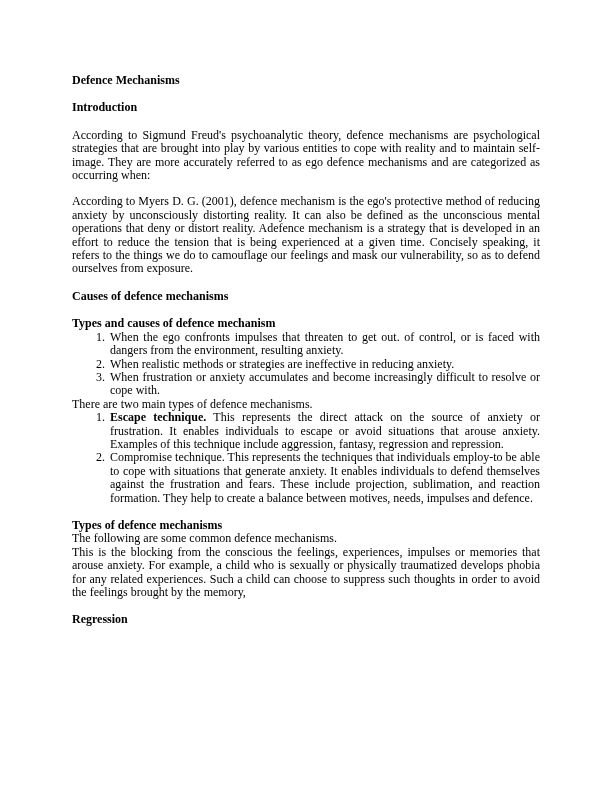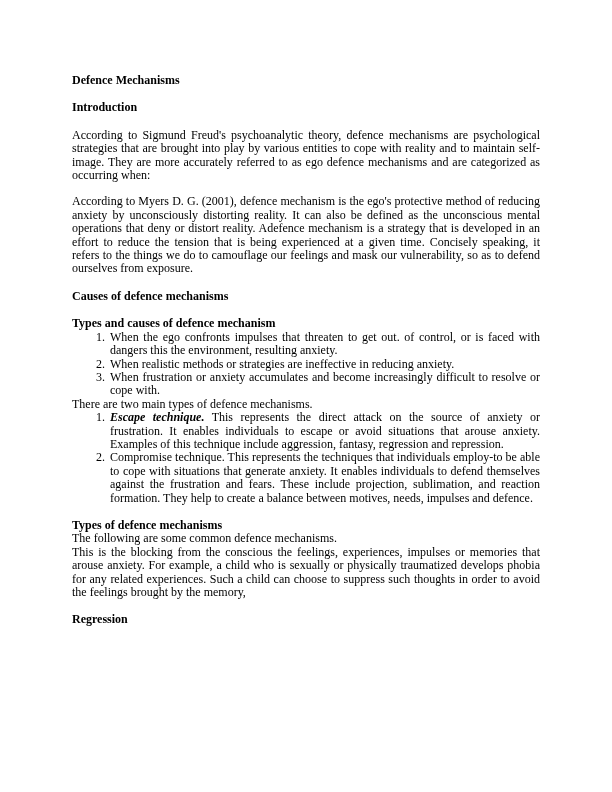--- a/index.html
+++ b/index.html
@@ -41,42 +41,42 @@
   }
   ol.numbered {
     margin: 0;
     padding-left: 36px;
   }
   ol.numbered li {
     margin: 0;
     text-align: justify;
     padding-left: 2px;
   }
-  .bold-lead { font-weight: bold; font-style: italic; }
+  .bold-lead { font-weight: bold; }
 </style>
 </head>
 <body>
 
 <div class="page">
 
   <div class="heading">Defence Mechanisms</div>
 
   <div class="heading gap-2">Introduction</div>
 
   <p class="para gap-2">According to Sigmund Freud's psychoanalytic theory, defence mechanisms are psychological strategies that are brought into play by various entities to cope with reality and to maintain self-image. They are more accurately referred to as ego defence mechanisms and are categorized as occurring when:</p>
 
 
   <p class="para gap-1">According to Myers D. G. (2001), defence mechanism is the ego's protective method of reducing anxiety by unconsciously distorting reality. It can also be defined as the unconscious mental operations that deny or distort reality. Adefence mechanism is a strategy that is developed in an effort to reduce the tension that is being experienced at a given time. Concisely speaking, it refers to the things we do to camouflage our  feelings and mask our vulnerability, so as to defend ourselves from exposure.</p>
 
   <div class="heading gap-2">Causes of defence mechanisms</div>
 
   <div class="heading gap-2">Types and causes of defence mechanism</div>
 
   <ol class="numbered">
-    <li>When the ego confronts impulses that threaten to get out. of control, or is faced with dangers this the environment, resulting anxiety.</li>
+    <li>When the ego confronts impulses that threaten to get out. of control, or is faced with dangers from the environment, resulting anxiety.</li>
     <li>When realistic methods or strategies are ineffective in reducing anxiety.</li>
     <li>When frustration or anxiety accumulates and become increasingly difficult to resolve or cope with.</li>
   </ol>
 
   <p class="para">There are two main types of defence mechanisms.</p>
 
   <ol class="numbered">
     <li><span class="bold-lead">Escape technique.</span><span> This represents the direct attack on the source of anxiety or frustration. It enables individuals to escape or avoid situations that arouse anxiety. Examples of this technique include aggression, fantasy, regression and repression.</span></li>
     <li>Compromise technique. This represents the techniques that individuals employ-to be able to cope with situations that generate anxiety. It enables individuals to defend themselves against the frustration and fears. These include projection, sublimation, and reaction formation. They help to create a balance between motives, needs, impulses and defence.</li>
   </ol>

